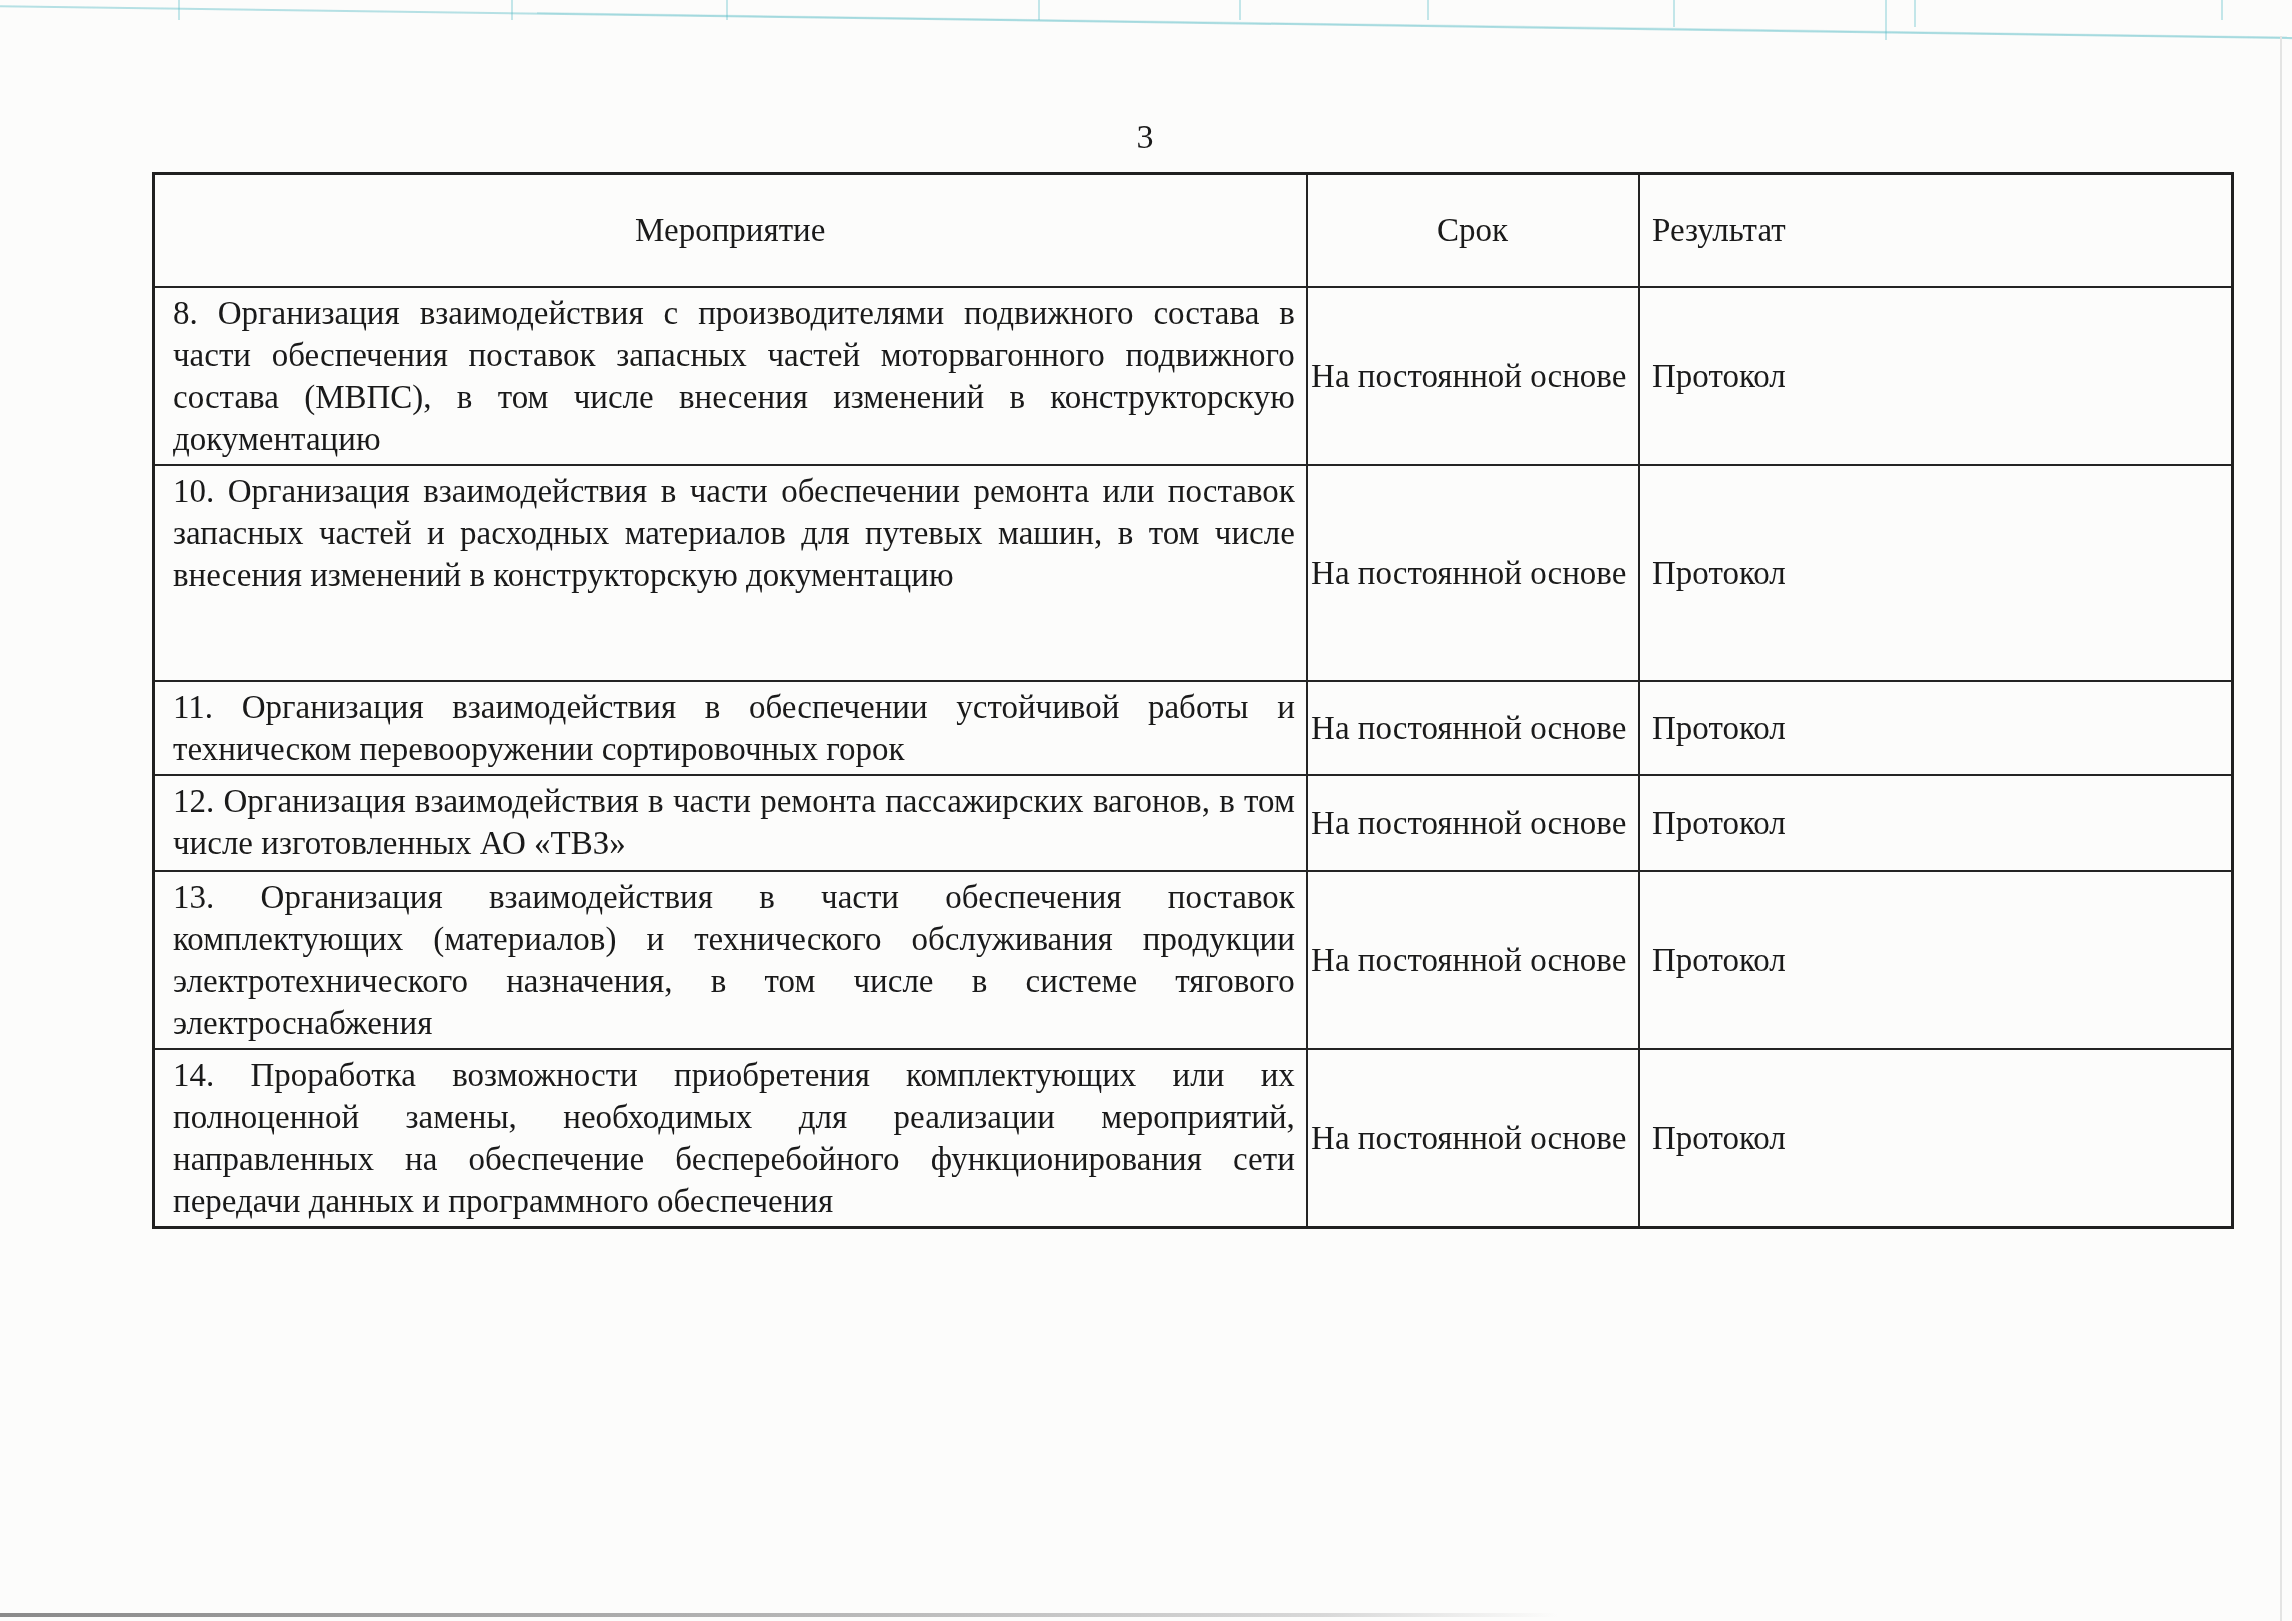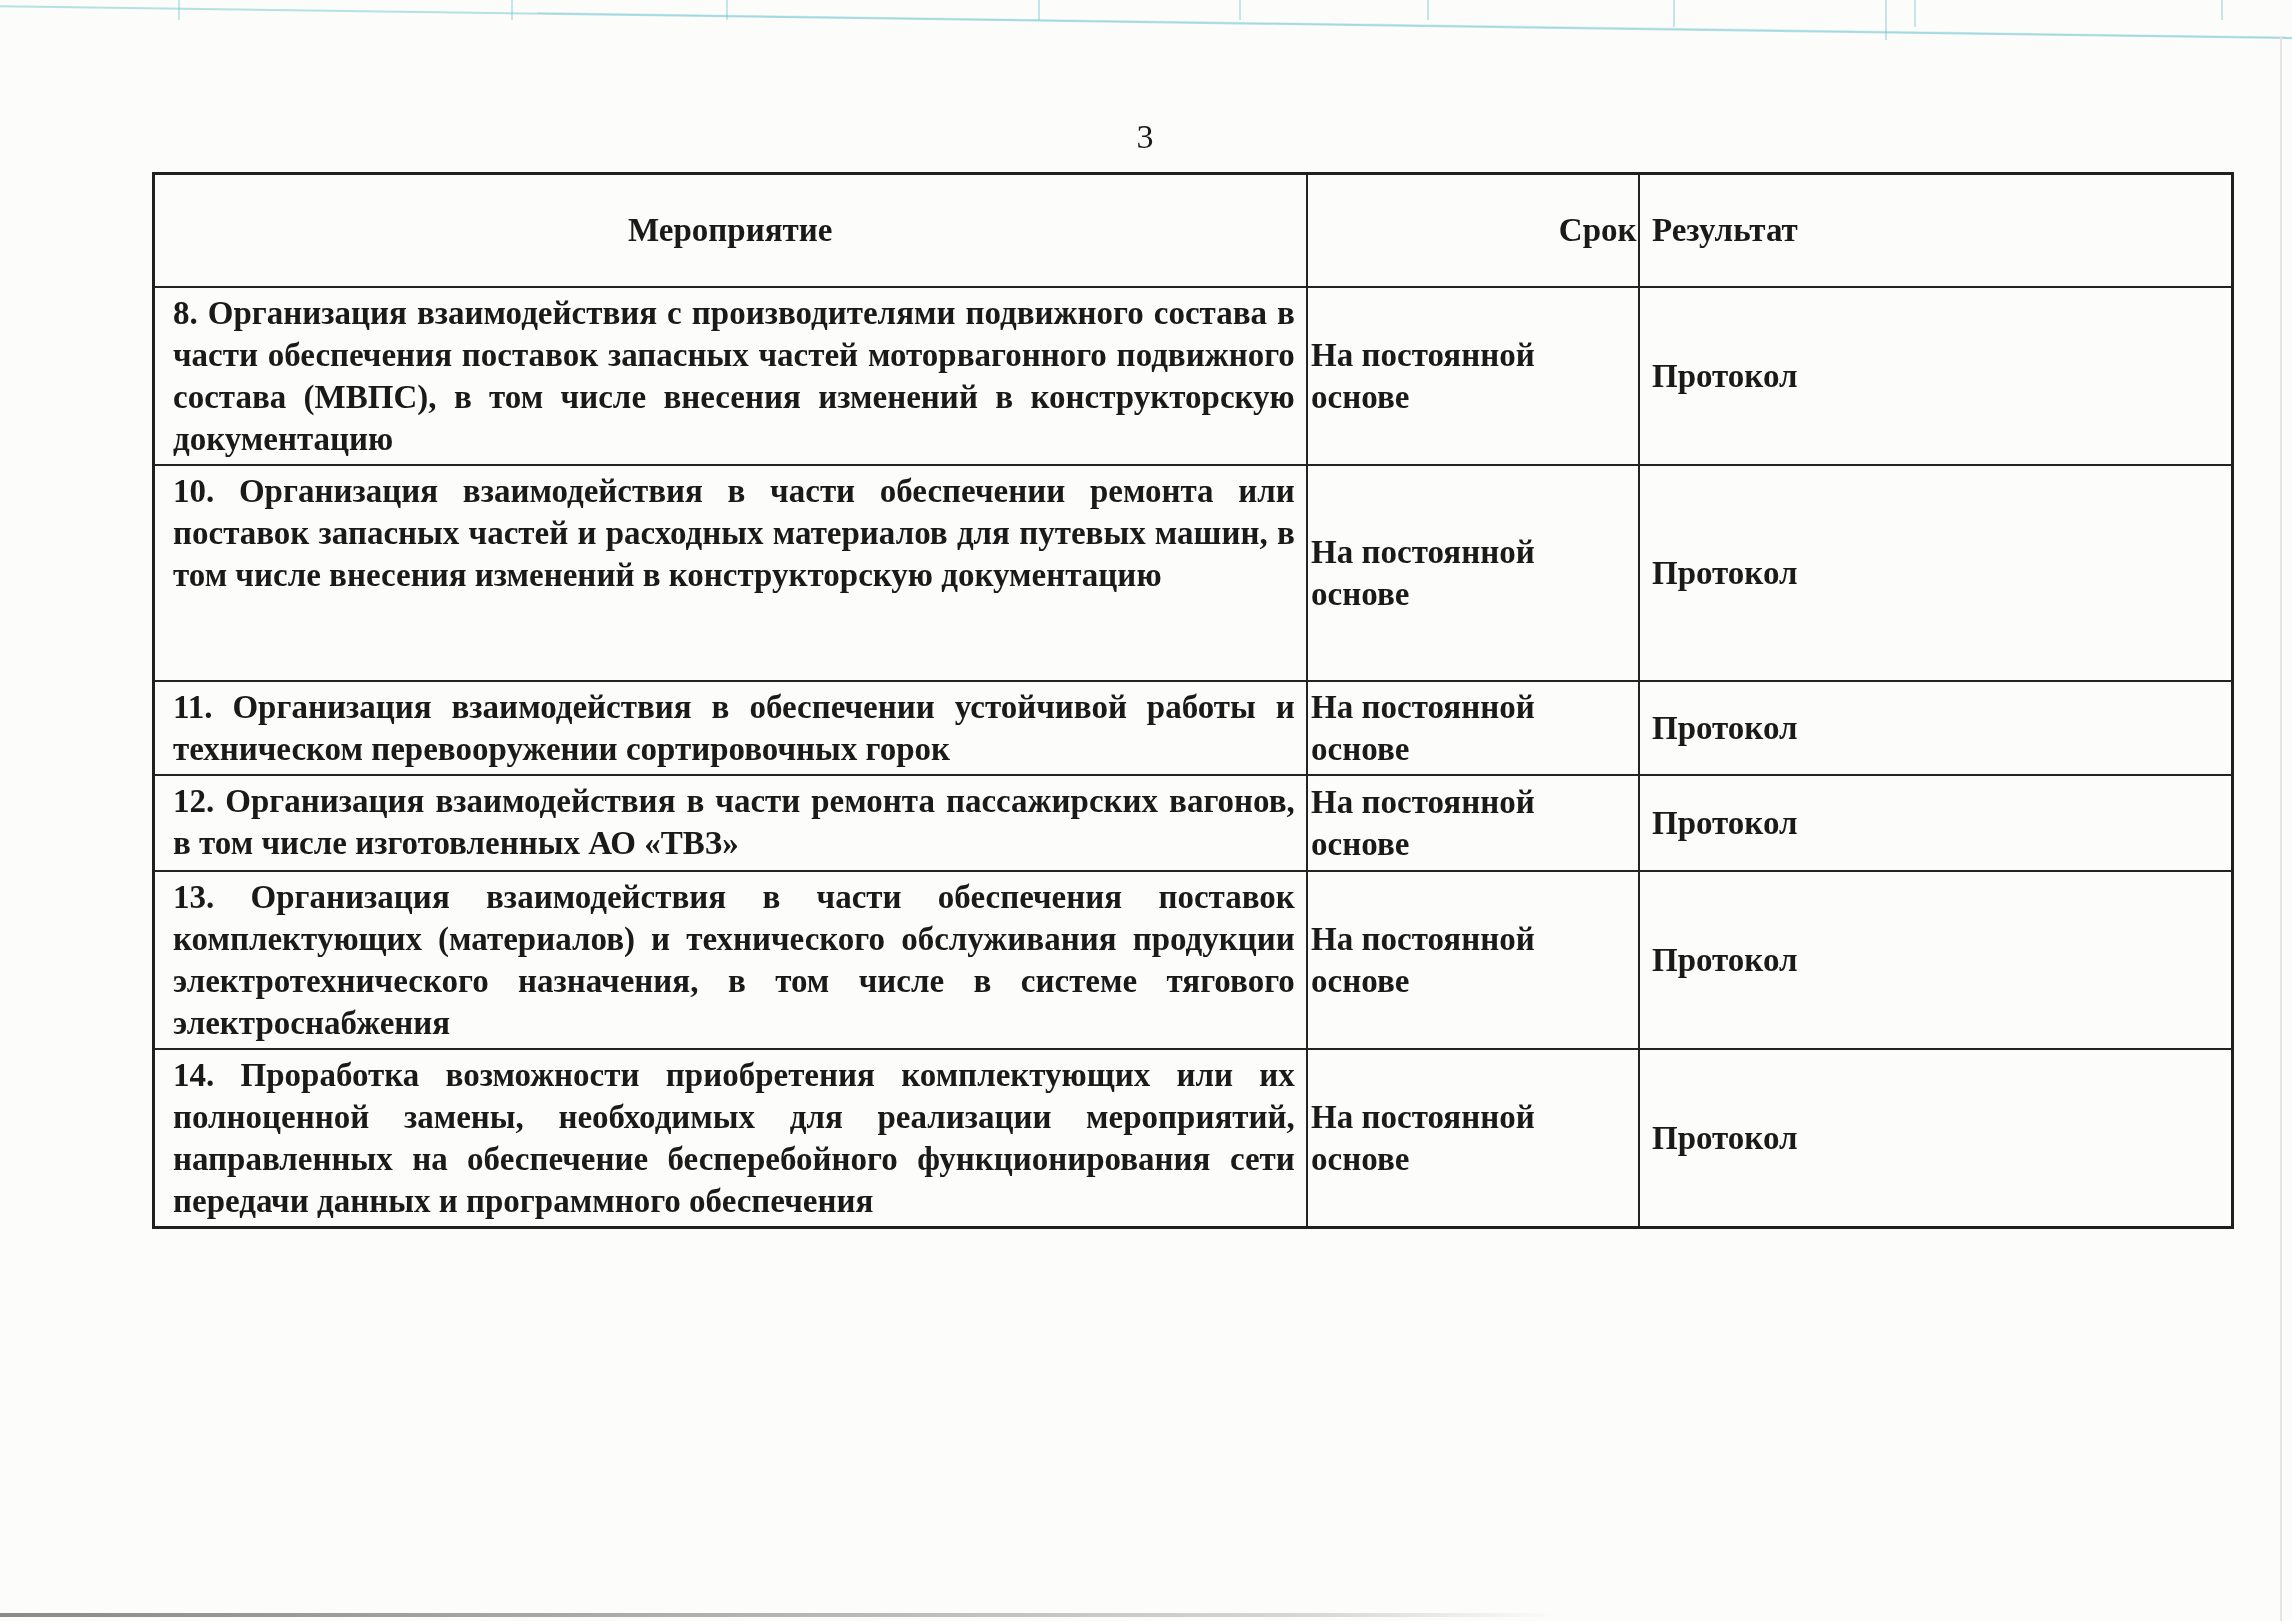--- a/index.html
+++ b/index.html
@@ -58,30 +58,30 @@
     left: 152px; top: 172px;
     width: 2079px;
     border-collapse: collapse;
     table-layout: fixed;
     border: 3.6px solid #202020;
     font-size: 33px;
     line-height: 42px;
   }
   .doc-table th, .doc-table td {
     border: 2.7px solid #242424;
-    font-weight: bold;
+    font-weight: normal;
     box-sizing: border-box;
     overflow: visible;
   }
   .doc-table th.h-activity {
     text-align: center;
     vertical-align: middle;
   }
   .doc-table th.h-deadline {
-    text-align: right;
+    text-align: center;
     vertical-align: middle;
   }
   .doc-table th.h-result {
     text-align: left;
     vertical-align: middle;
     padding-left: 12.5px;
   }
   .doc-table td.c-activity {
     vertical-align: top;
     text-align: justify;

